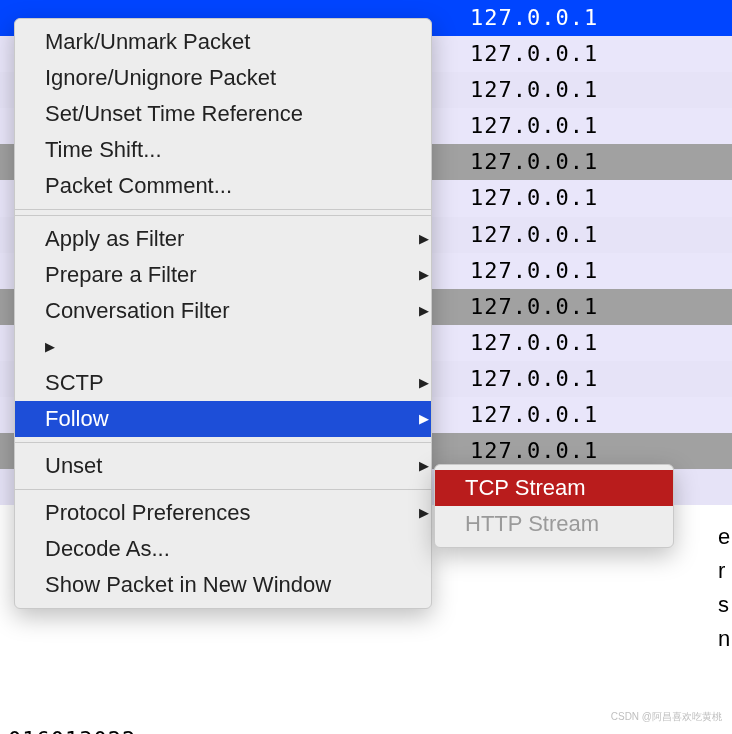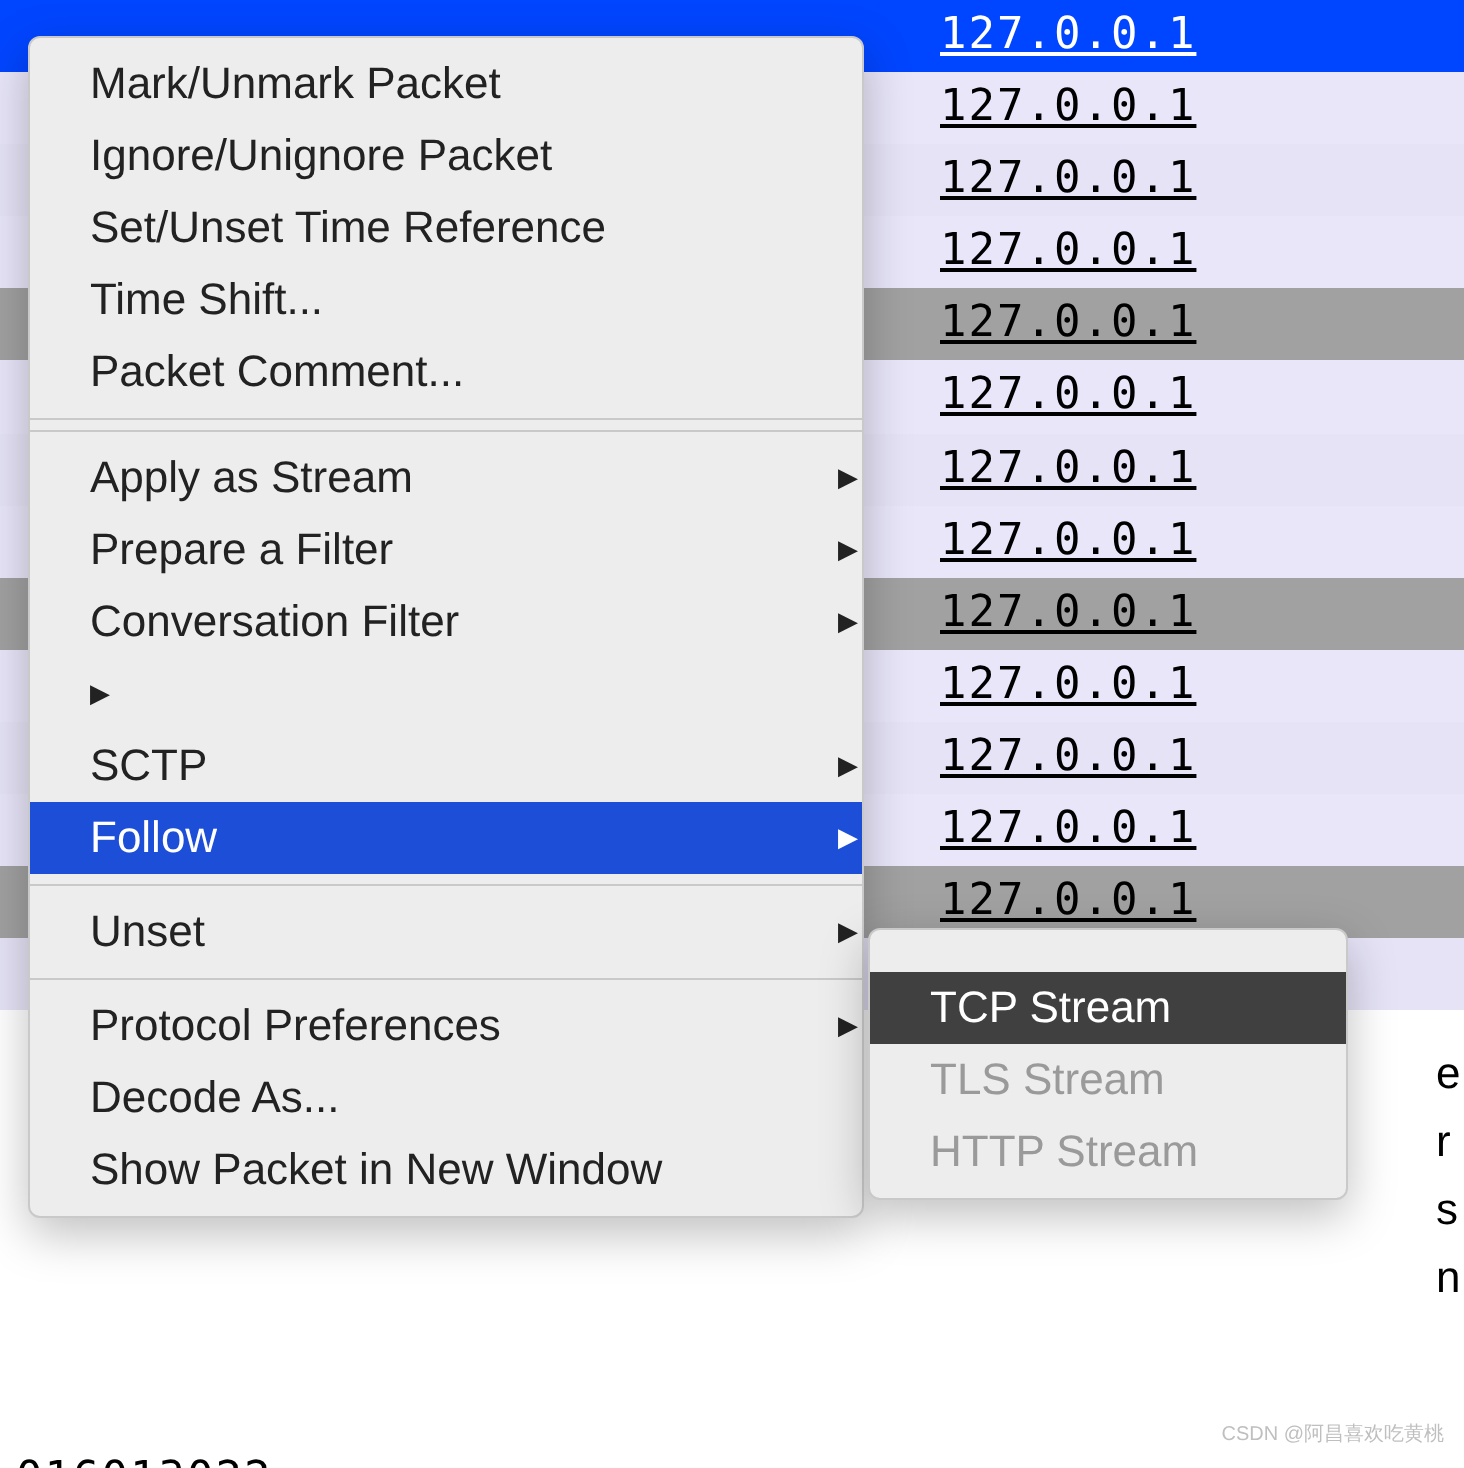--- a/index.html
+++ b/index.html
@@ -16,21 +16,20 @@
       top: 0; left: 0; right: 0;
       font-family: "Andale Mono", "Menlo", monospace;
       font-size: 22px;
     }
     .packet-row {
       height: 36.1px;
       line-height: 36px;
       padding-left: 470px;
       white-space: nowrap;
       letter-spacing: 1px;
-      text-decoration: underline;
     }
     .row-blue { background: #0045ff; color: #fff; }
     .row-light1 { background: #e9e6fa; color: #000; }
     .row-light2 { background: #e6e3f7; color: #000; }
     .row-gray { background: #a1a1a1; color: #000; }
     .bottom-text {
       position: absolute;
       top: 707px;
       left: 8px;
       font-family: "Andale Mono", monospace;
@@ -93,23 +92,22 @@
       font-size: 22px;
       padding: 5px 0;
     }
     .sub-item {
       height: 36px;
       line-height: 36px;
       padding: 0 18px 0 30px;
       cursor: default;
     }
     .sub-item.highlight {
-      background: #404040;
+      background: #b91c1c;
       color: #fff;
-      margin-top: 16px;
     }
     .sub-item.disabled {
       color: #9a9a9a;
     }
     .trailing-chars {
       position: absolute;
       font-size: 22px;
       left: 718px;
     }
   </style>
@@ -150,21 +148,21 @@
     </div>
     <div class="menu-item">
       <span>Time Shift...</span>
     </div>
     <div class="menu-item">
       <span>Packet Comment...</span>
     </div>
     <div class="menu-sep"></div>
     <div class="menu-sep"></div>
     <div class="menu-item">
-      <span>Apply as Stream</span>
+      <span>Apply as Filter</span>
       <span class="arrow">▶</span>
     </div>
     <div class="menu-item">
       <span>Prepare a Filter</span>
       <span class="arrow">▶</span>
     </div>
     <div class="menu-item">
       <span>Conversation Filter</span>
       <span class="arrow">▶</span>
     </div>
@@ -192,18 +190,17 @@
     <div class="menu-item">
       <span>Decode As...</span>
     </div>
     <div class="menu-item">
       <span>Show Packet in New Window</span>
     </div>
   </div>
 
 <div class="submenu" id="submenu">
     <div class="sub-item highlight">TCP Stream</div>
-    <div class="sub-item disabled">TLS Stream</div>
     <div class="sub-item disabled">HTTP Stream</div>
   </div>
 
 <div class="bottom-text">                         016013022</div>
 <div class="watermark">CSDN @阿昌喜欢吃黄桃</div>
 
 </body></html>

